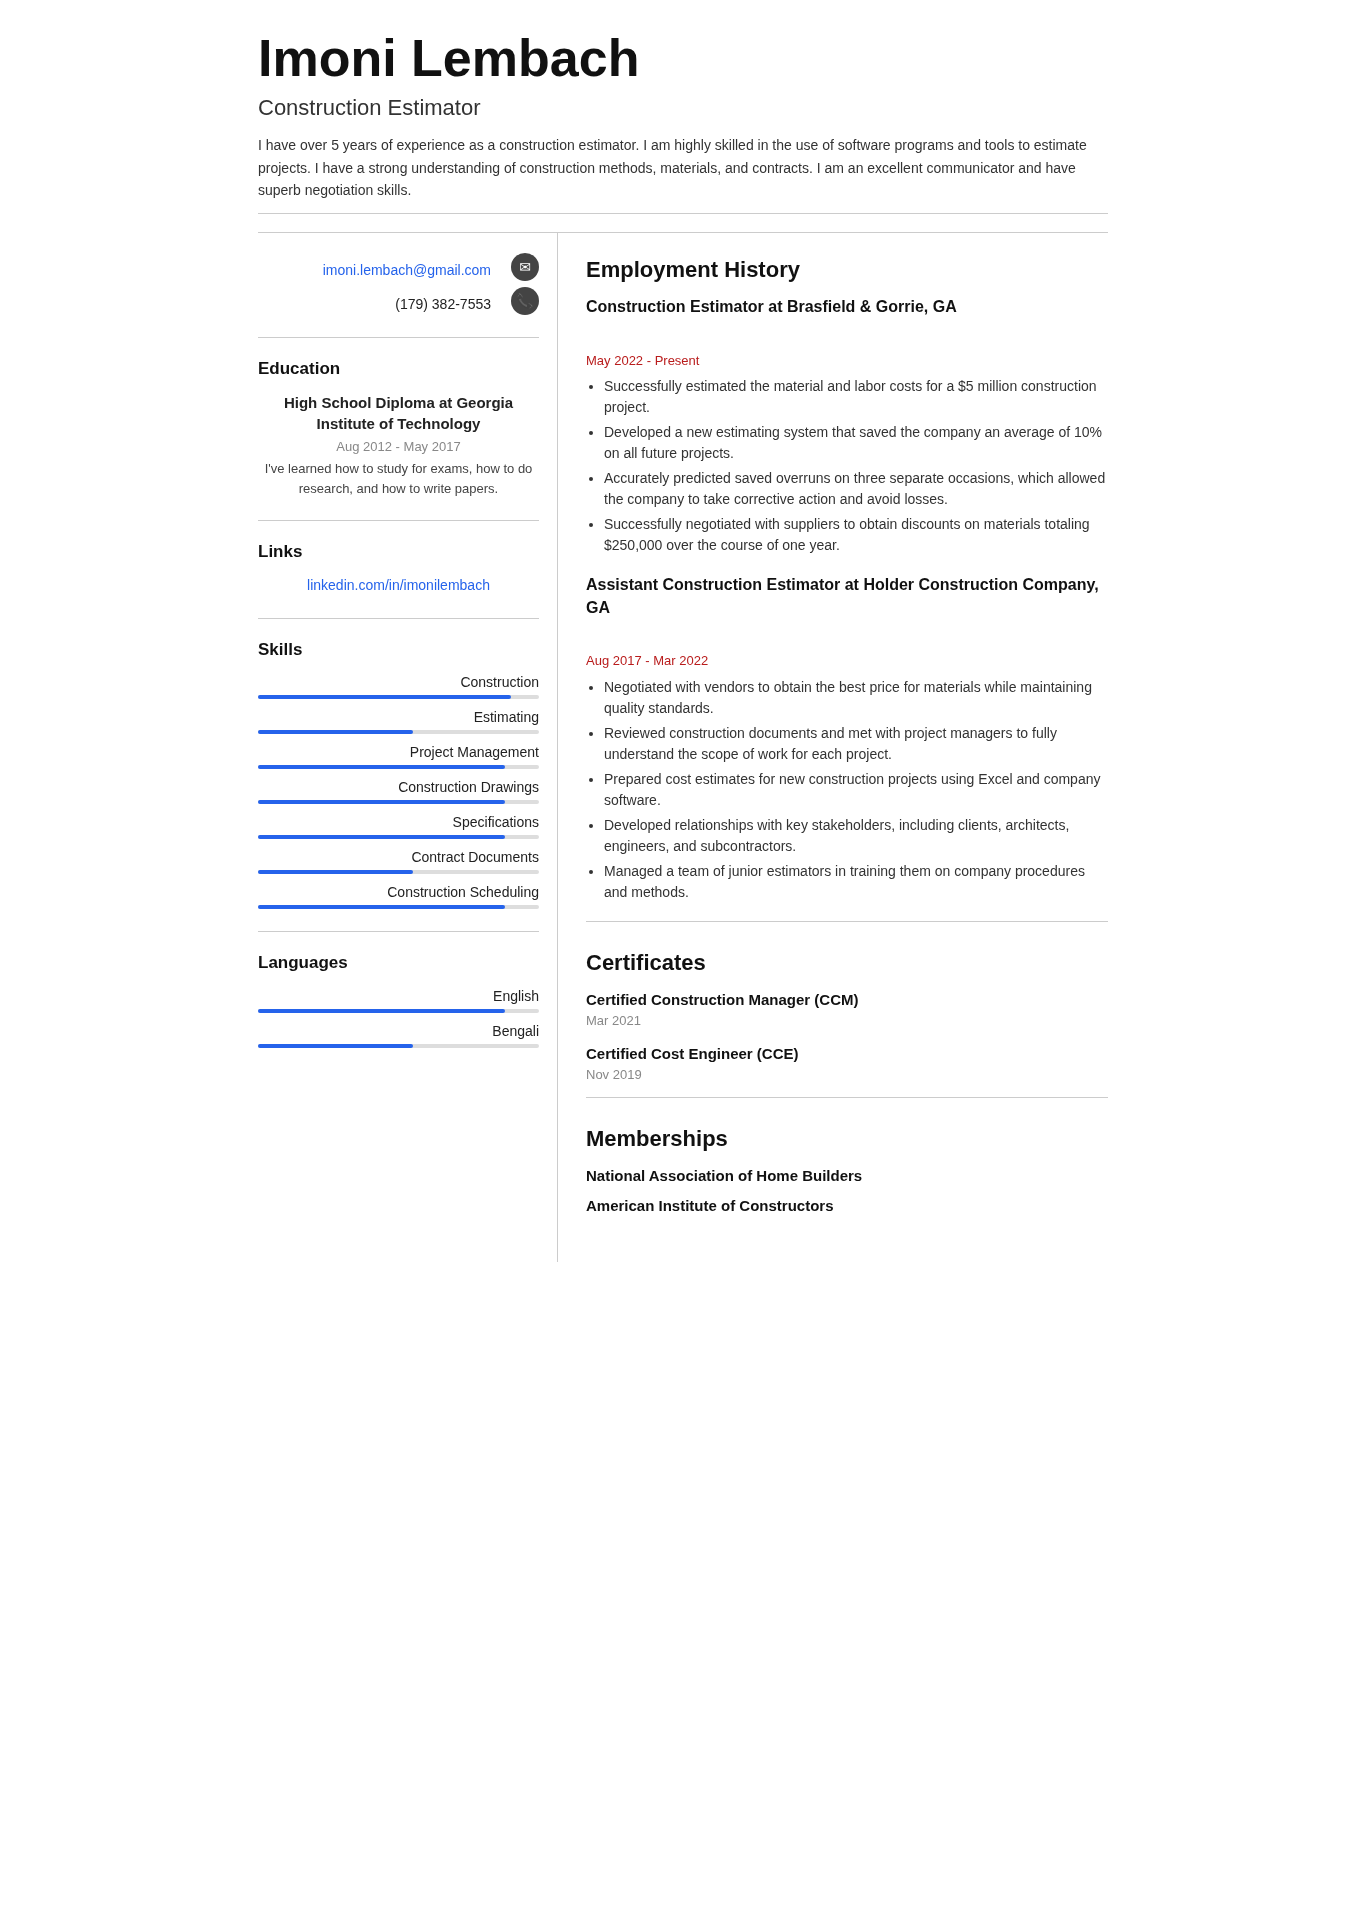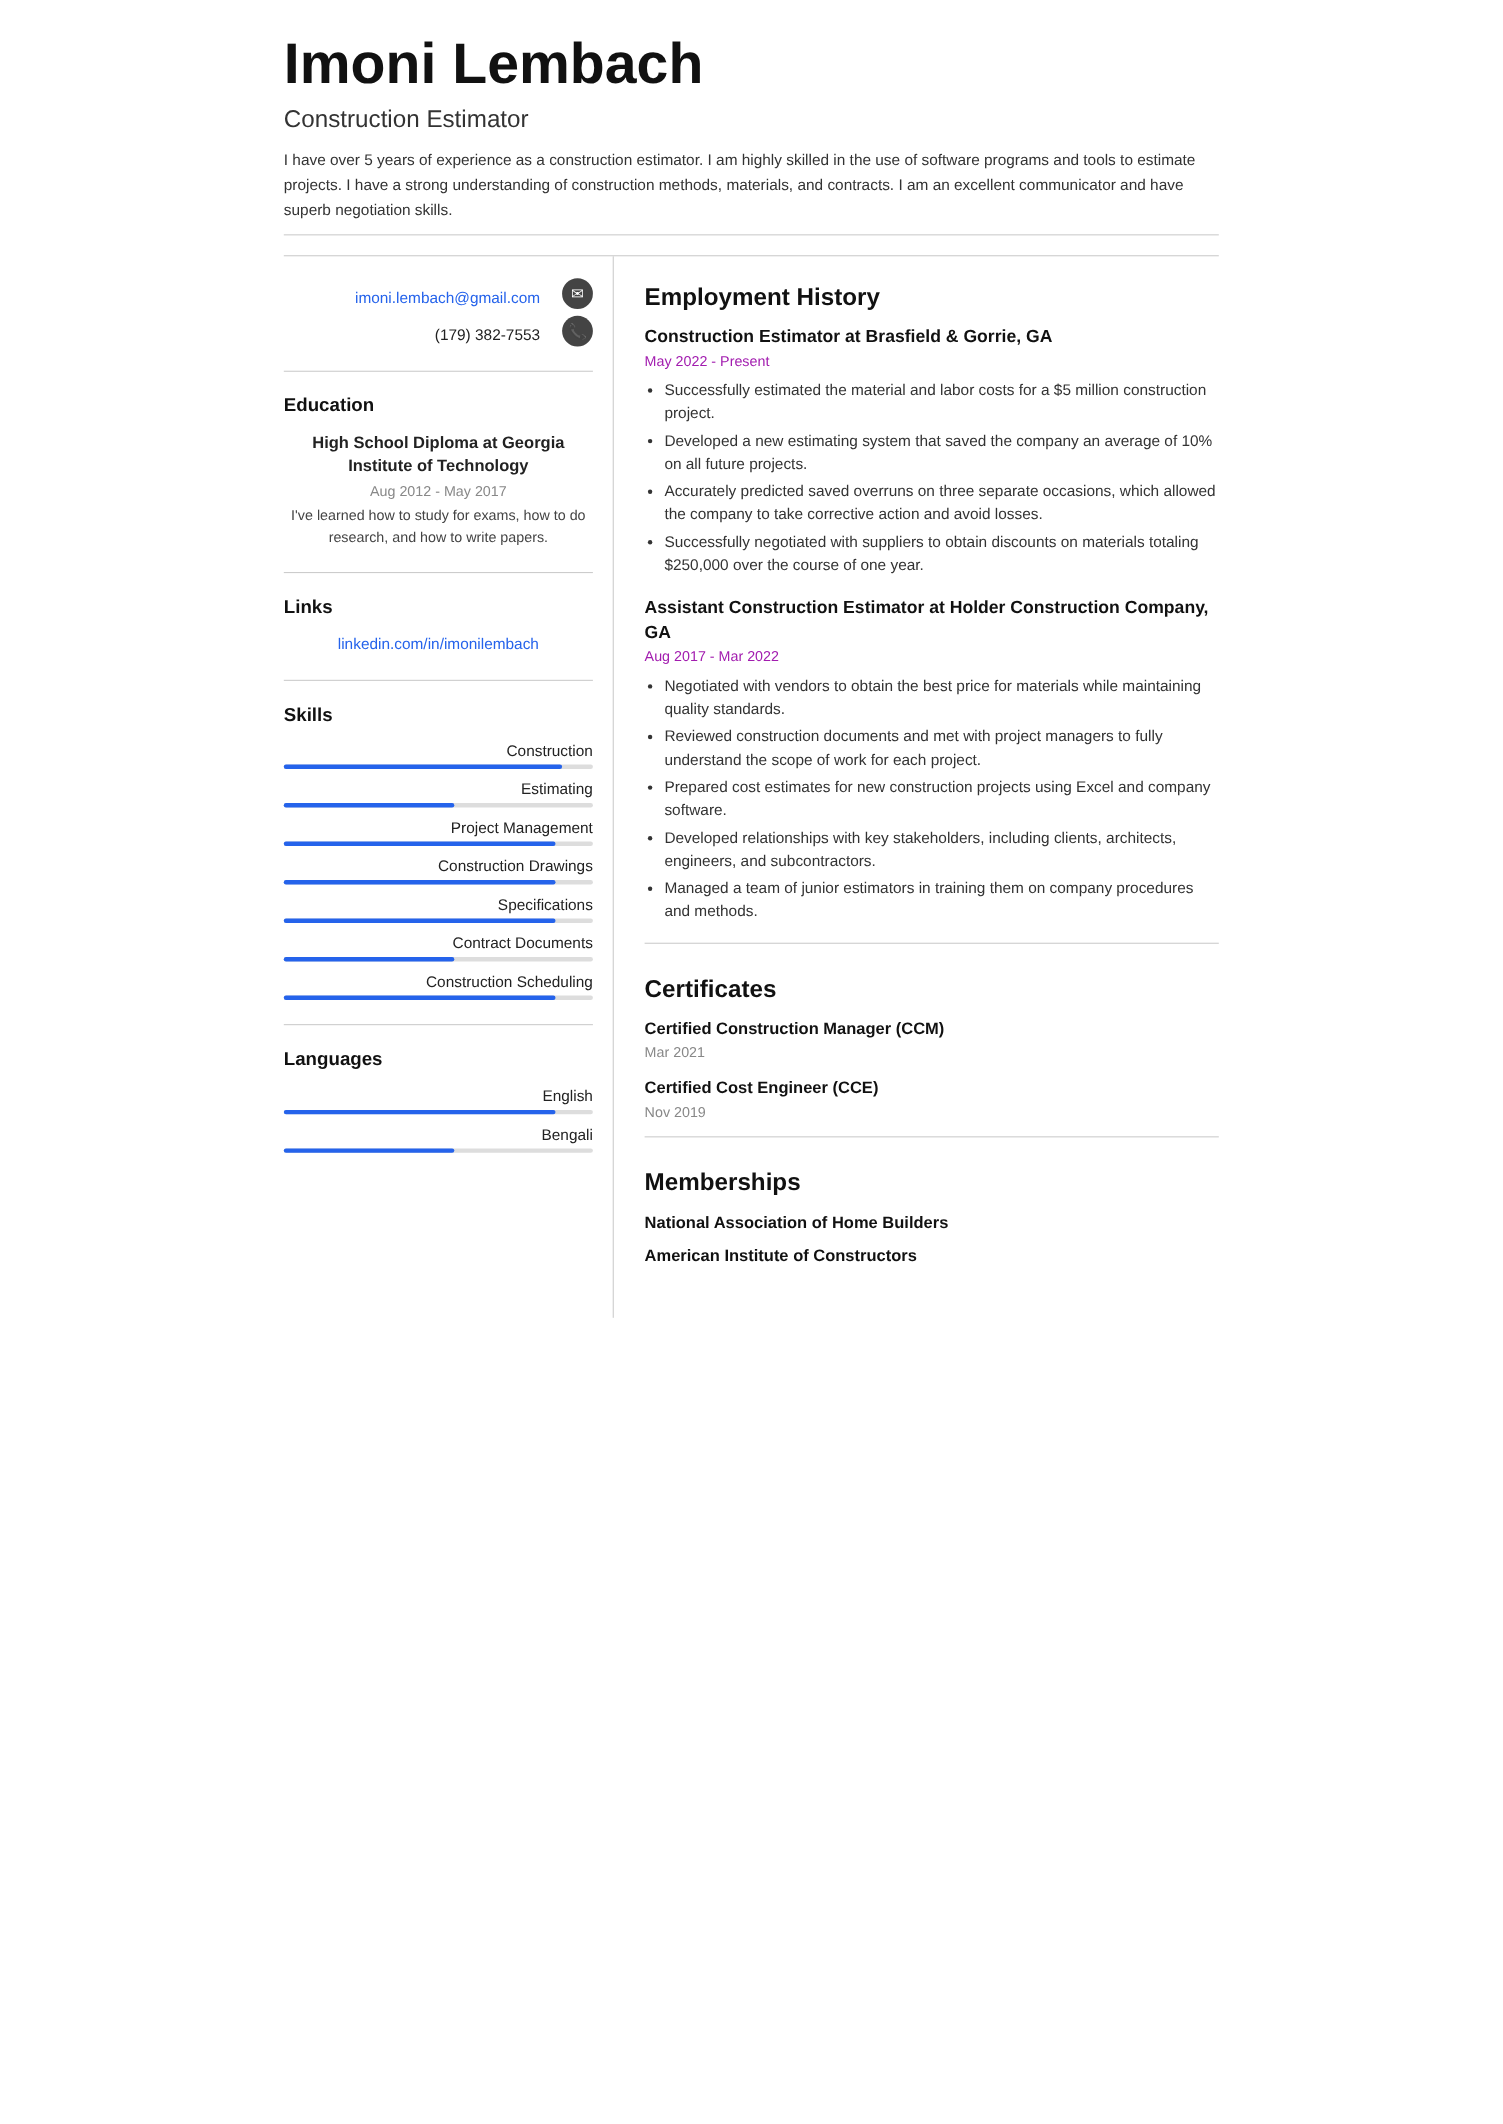--- a/index.html
+++ b/index.html
@@ -151,22 +151,23 @@
       margin-bottom: 18px;
     }
     .job-title {
       font-size: 16px;
       font-weight: 700;
       color: #111;
       line-height: 1.4;
     }
     .job-date {
       font-size: 13px;
-      color: #a21caf;
+      color: #b91c1c;
       margin-bottom: 6px;
+      margin-top: 32px;
     }
     .job-bullets {
       padding-left: 18px;
     }
     .job-bullets li {
       font-size: 14px;
       color: #333;
       margin-bottom: 4px;
       line-height: 1.5;
     }

